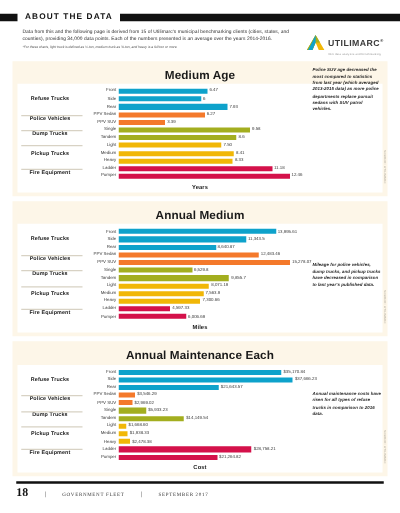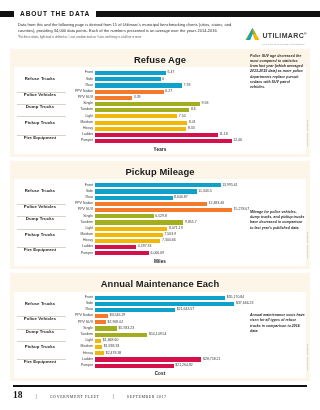--- a/index.html
+++ b/index.html
@@ -124,21 +124,21 @@
       </span>
       <span>
         <span class="logo-name"><span>UTILIMARC</span><sup>®</sup></span>
         <div class="logo-tag">fleet data analytics and benchmarking</div>
       </span>
     </div>
   </div>
 
   <div id="charts-host">
       <div class="panel">
-        <div class="panel-title">Refuse Age</div>
+        <div class="panel-title">Medium Age</div>
         <div class="plot">
           <div class="rows">
             <div class="row">
               <div class="grp-col"></div>
               <div class="sub-col">Front</div>
               <div class="bar-col">
                 <div class="bar" style="width: 70.9304px; background: rgb(14, 162, 203);"></div>
                 <div class="bar-val">6.47</div>
               </div>
             </div>
@@ -245,21 +245,21 @@
                 <div class="bar-val">12.46</div>
               </div>
             </div>
           </div>
           <div class="axis-label">Years</div>
         </div>
         <div class="note note-age">Police SUV age decreased the most compared to statistics from last year (which averaged 2013-2015 data) as more police departments replace pursuit sedans with SUV patrol vehicles.</div>
         <div class="side-credit">SOURCE: UTILIMARC</div>
       </div>
       <div class="panel">
-        <div class="panel-title">Pickup Mileage</div>
+        <div class="panel-title">Annual Medium</div>
         <div class="plot">
           <div class="rows">
             <div class="row">
               <div class="grp-col"></div>
               <div class="sub-col">Front</div>
               <div class="bar-col">
                 <div class="bar" style="width: 125.536px; background: rgb(14, 162, 203);"></div>
                 <div class="bar-val">13,995.61</div>
               </div>
             </div>

